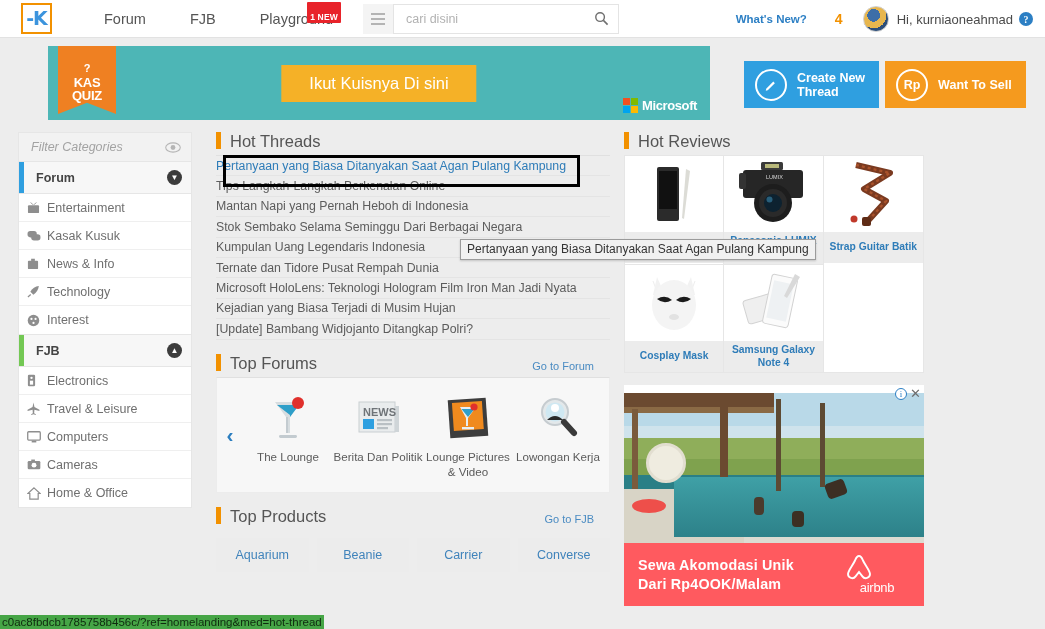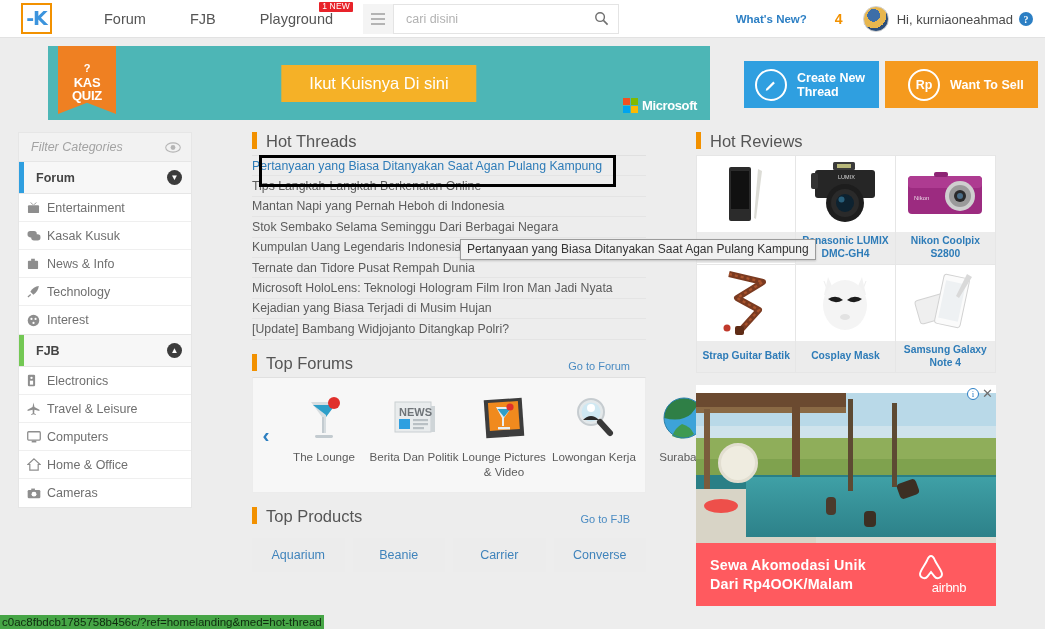--- a/index.html
+++ b/index.html
@@ -21,23 +21,23 @@
     display: flex; align-items: center; justify-content: center;
   }
   .logo-k { font-size: 19px; font-weight: bold; color: #3c94dd; line-height: 1;
     letter-spacing: -1px; font-family: "DejaVu Sans", sans-serif; }
   .nav { display: flex; align-items: center; margin-left: 30px; }
   .nav-item {
     font-size: 14.5px; color: #555; padding: 0 22px; position: relative;
     cursor: pointer; white-space: nowrap;
   }
   .badge-new {
-    position: absolute; top: -9px; right: 2px;
-    background: #e8232a; color: #fff; font-size: 8.5px; font-weight: normal;
-    padding: 0 3px 2px 3px; line-height: 1; border-radius: 1px;
+    position: absolute; top: -9px; right: 14px;
+    background: #e8232a; color: #fff; font-size: 8.5px; font-weight: bold;
+    padding: 11px 3px 2px 3px; line-height: 1; border-radius: 1px;
     letter-spacing: 0.2px;
   }
   .hamb-btn {
     width: 30px; height: 30px; background: #f4f4f4; margin-left: 8px;
     display: flex; flex-direction: column; align-items: center;
     justify-content: center; gap: 3px; cursor: pointer;
   }
   .hamb-btn i { display: block; width: 14px; height: 2px; background: #b4b4b4; }
   .searchbox {
     width: 226px; height: 30px; background: #fff; border: 1px solid #e4e4e4;
@@ -106,30 +106,30 @@
   .ms-squares i:nth-child(1){background:#f25022;} .ms-squares i:nth-child(2){background:#7fba00;}
   .ms-squares i:nth-child(3){background:#00a4ef;} .ms-squares i:nth-child(4){background:#ffb900;}
   .ms-text { color: #fff; font-size: 13px; font-weight: bold; letter-spacing: -0.4px; }
 
   .cta-group { display: flex; margin-left: 34px; align-items: flex-start; margin-top: 15px; }
   .cta-btn {
     height: 47px; display: flex; align-items: center; color: #fff;
     cursor: pointer; padding-right: 14px;
   }
   .cta-blue { background: #2f9fe0; }
-  .cta-orange { background: #f59a1e; margin-left: 6px; padding-left: 12px; }
+  .cta-orange { background: #f59a1e; margin-left: 6px; }
   .cta-circle {
     width: 32px; height: 32px; border-radius: 50%; border: 2px solid #fff;
     margin: 0 10px 0 11px; display: flex; align-items: center;
     justify-content: center; font-size: 12.5px; font-weight: bold; flex: none;
   }
   .cta-label { font-size: 12.5px; font-weight: bold; line-height: 1.12; }
 
   
-  .cols { display: flex; padding: 12px 0 0 0; gap: 36px; }
+  .cols { display: flex; padding: 12px 0 0 0; }
 
   
   .sidebar { width: 174px; margin-left: 18px; flex: none; }
   .filter-box {
     height: 30px; background: #f2f2f2; border: 1px solid #e6e6e6;
     display: flex; align-items: center; justify-content: space-between;
     padding: 0 10px 0 12px;
   }
   .filter-box input {
     border: 0; background: transparent; outline: none; font-style: italic;
@@ -457,35 +457,35 @@
           <span class="ic">
             <svg width="14" height="12" viewBox="0 0 15 13">
               <rect x="0.7" y="0.8" width="13.6" height="9" rx="1" fill="none" stroke="#8e8e8e" stroke-width="1.4"></rect>
               <rect x="5" y="10.4" width="5" height="2" fill="#8e8e8e"></rect>
             </svg>
           </span>
           <span class="lbl">Computers</span>
         </div>
         <div class="cat-item">
           <span class="ic">
-            <svg width="14" height="13" viewBox="0 0 15 14">
-              <path d="M7.5 1 L14 7 L12 7 L12 13 L3 13 L3 7 L1 7 Z" fill="none" stroke="#8e8e8e" stroke-width="1.3"></path>
-            </svg>
-          </span>
-          <span class="lbl">Home &amp; Office</span>
-        </div>
-        <div class="cat-item">
-          <span class="ic">
             <svg width="14" height="11" viewBox="0 0 15 12">
               <rect x="0.6" y="2.2" width="13.8" height="9" rx="1.4" fill="#8e8e8e"></rect>
               <rect x="4.5" y="0.6" width="4" height="2" fill="#8e8e8e"></rect>
               <circle cx="7.5" cy="6.7" r="2.7" fill="#fff"></circle>
             </svg>
           </span>
           <span class="lbl">Cameras</span>
+        </div>
+        <div class="cat-item">
+          <span class="ic">
+            <svg width="14" height="13" viewBox="0 0 15 14">
+              <path d="M7.5 1 L14 7 L12 7 L12 13 L3 13 L3 7 L1 7 Z" fill="none" stroke="#8e8e8e" stroke-width="1.3"></path>
+            </svg>
+          </span>
+          <span class="lbl">Home &amp; Office</span>
         </div>
       </div>
     </div>
 
     <div class="mid">
 
       <div style="position:relative;">
         <div class="sec-head">
           <span class="vbar"></span>
           <span class="sec-title">Hot Threads</span>
@@ -631,35 +631,20 @@
               <circle cx="40" cy="44" r="19" fill="#1d1d1d"></circle>
               <circle cx="40" cy="44" r="14" fill="#2a2a2a"></circle>
               <circle cx="40" cy="44" r="9" fill="#0d2230"></circle>
               <circle cx="36.5" cy="40.5" r="3" fill="#2f6f8f" opacity=".8"></circle>
               <rect x="6" y="14" width="7" height="16" rx="2" fill="#333"></rect>
             </svg>
           </div>
           <div class="rev-cap">Panasonic LUMIX DMC-GH4</div>
         </div>
 
-        <div class="rev-cell">
-          <div class="rev-img">
-            <svg width="82" height="56" viewBox="0 0 82 56">
-              <rect x="4" y="10" width="74" height="38" rx="4" fill="#9c2b80"></rect>
-              <rect x="4" y="10" width="74" height="12" rx="4" fill="#ae3b91"></rect>
-              <circle cx="56" cy="30" r="15" fill="#cfcfcf"></circle>
-              <circle cx="56" cy="30" r="11" fill="#9a9a9a"></circle>
-              <circle cx="56" cy="30" r="6" fill="#2a2a2a"></circle>
-              <circle cx="56" cy="30" r="3" fill="#4a6d86"></circle>
-              <rect x="30" y="6" width="14" height="5" rx="2" fill="#8d2474"></rect>
-              <text x="10" y="34" font-family="Liberation Sans, sans-serif" font-size="6" fill="#e9d6e4">Nikon</text>
-            </svg>
-          </div>
-          <div class="rev-cap">Nikon Coolpix S2800</div>
-        </div>
 
         <div class="rev-cell">
           <div class="rev-img">
             <svg width="66" height="70" viewBox="0 0 66 70">
               <path d="M16 6 L50 14 L24 30 L46 42 L26 64" stroke="#7a3a20" stroke-width="6" fill="none" stroke-linejoin="round"></path>
               <path d="M16 6 L50 14 L24 30 L46 42 L26 64" stroke="#a9522b" stroke-width="2.4" fill="none" stroke-dasharray="3 3"></path>
               <rect x="22" y="58" width="9" height="9" rx="2" fill="#5f2c16"></rect>
               <circle cx="14" cy="60" r="3.5" fill="#c0392b"></circle>
             </svg>
           </div>

